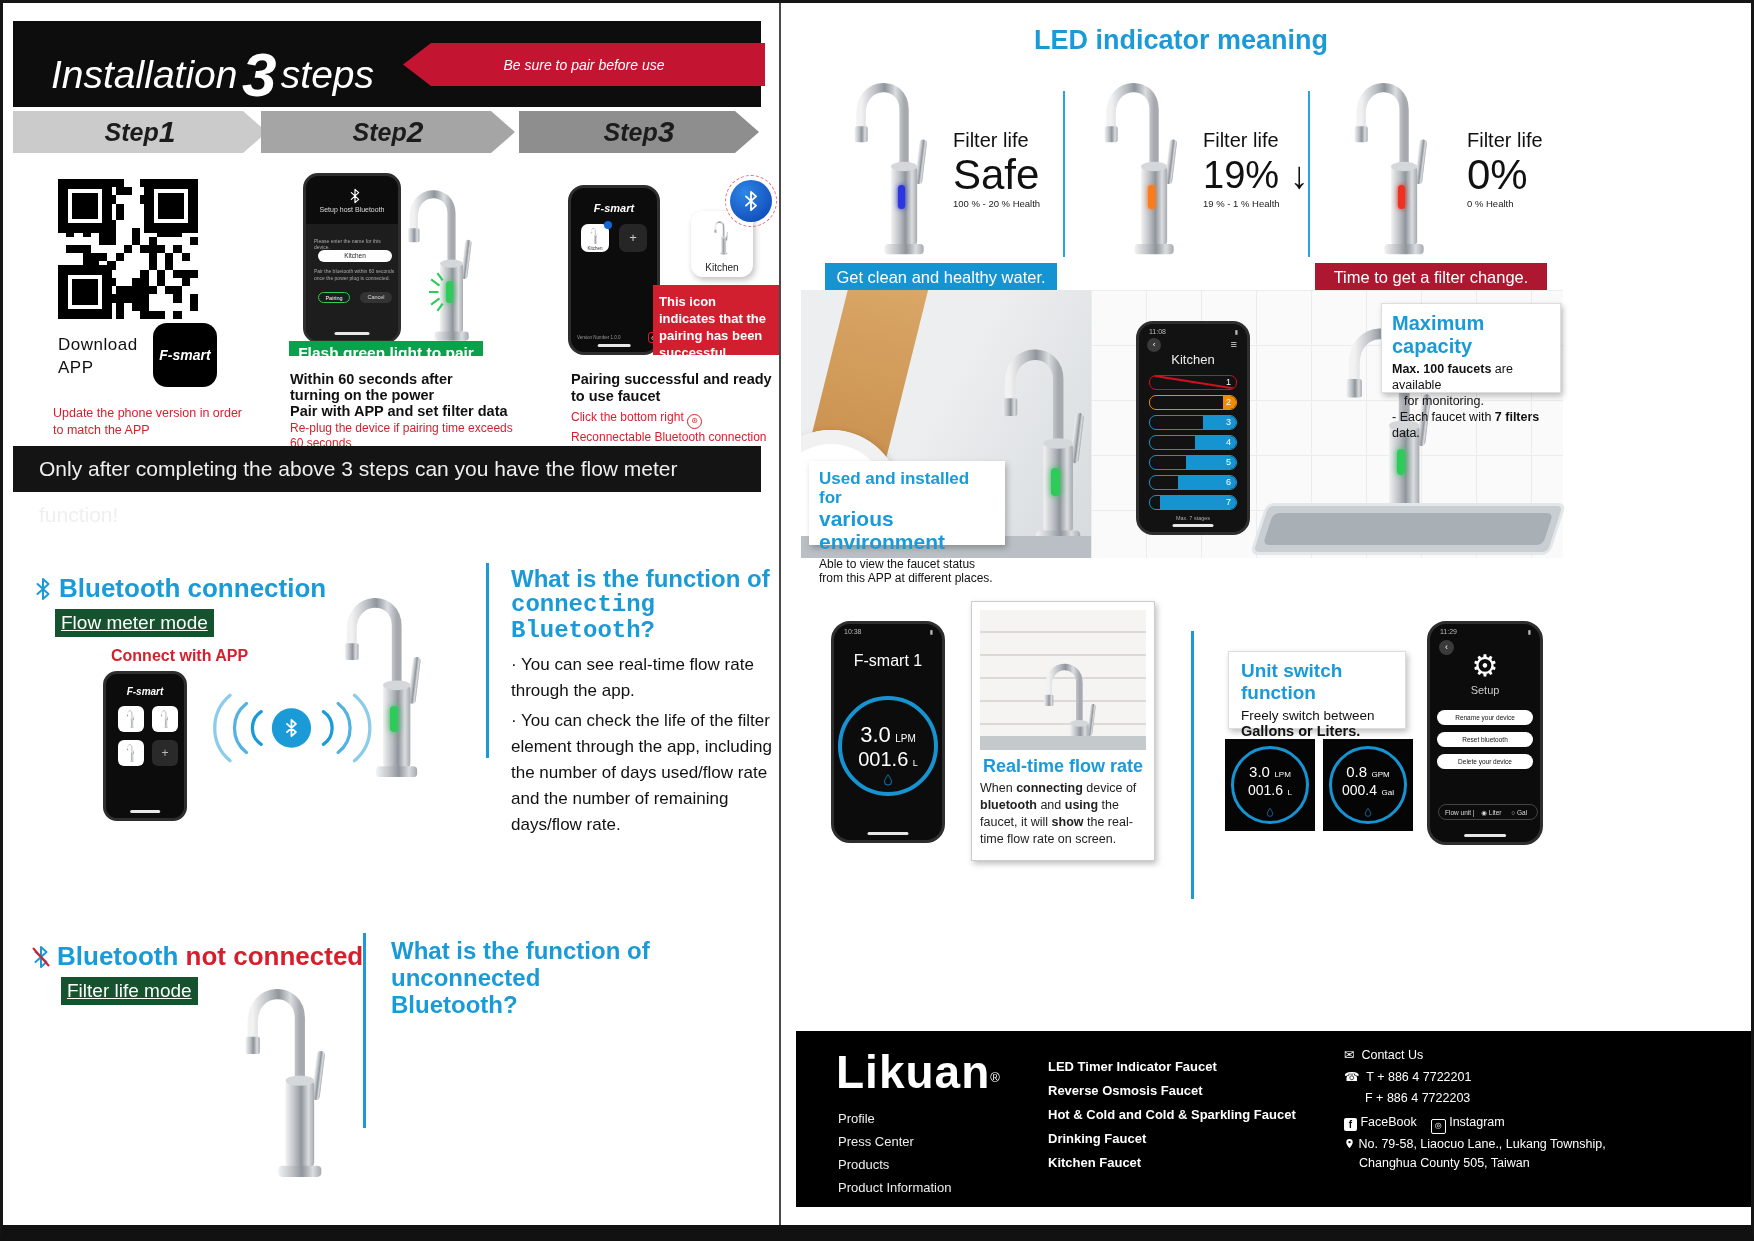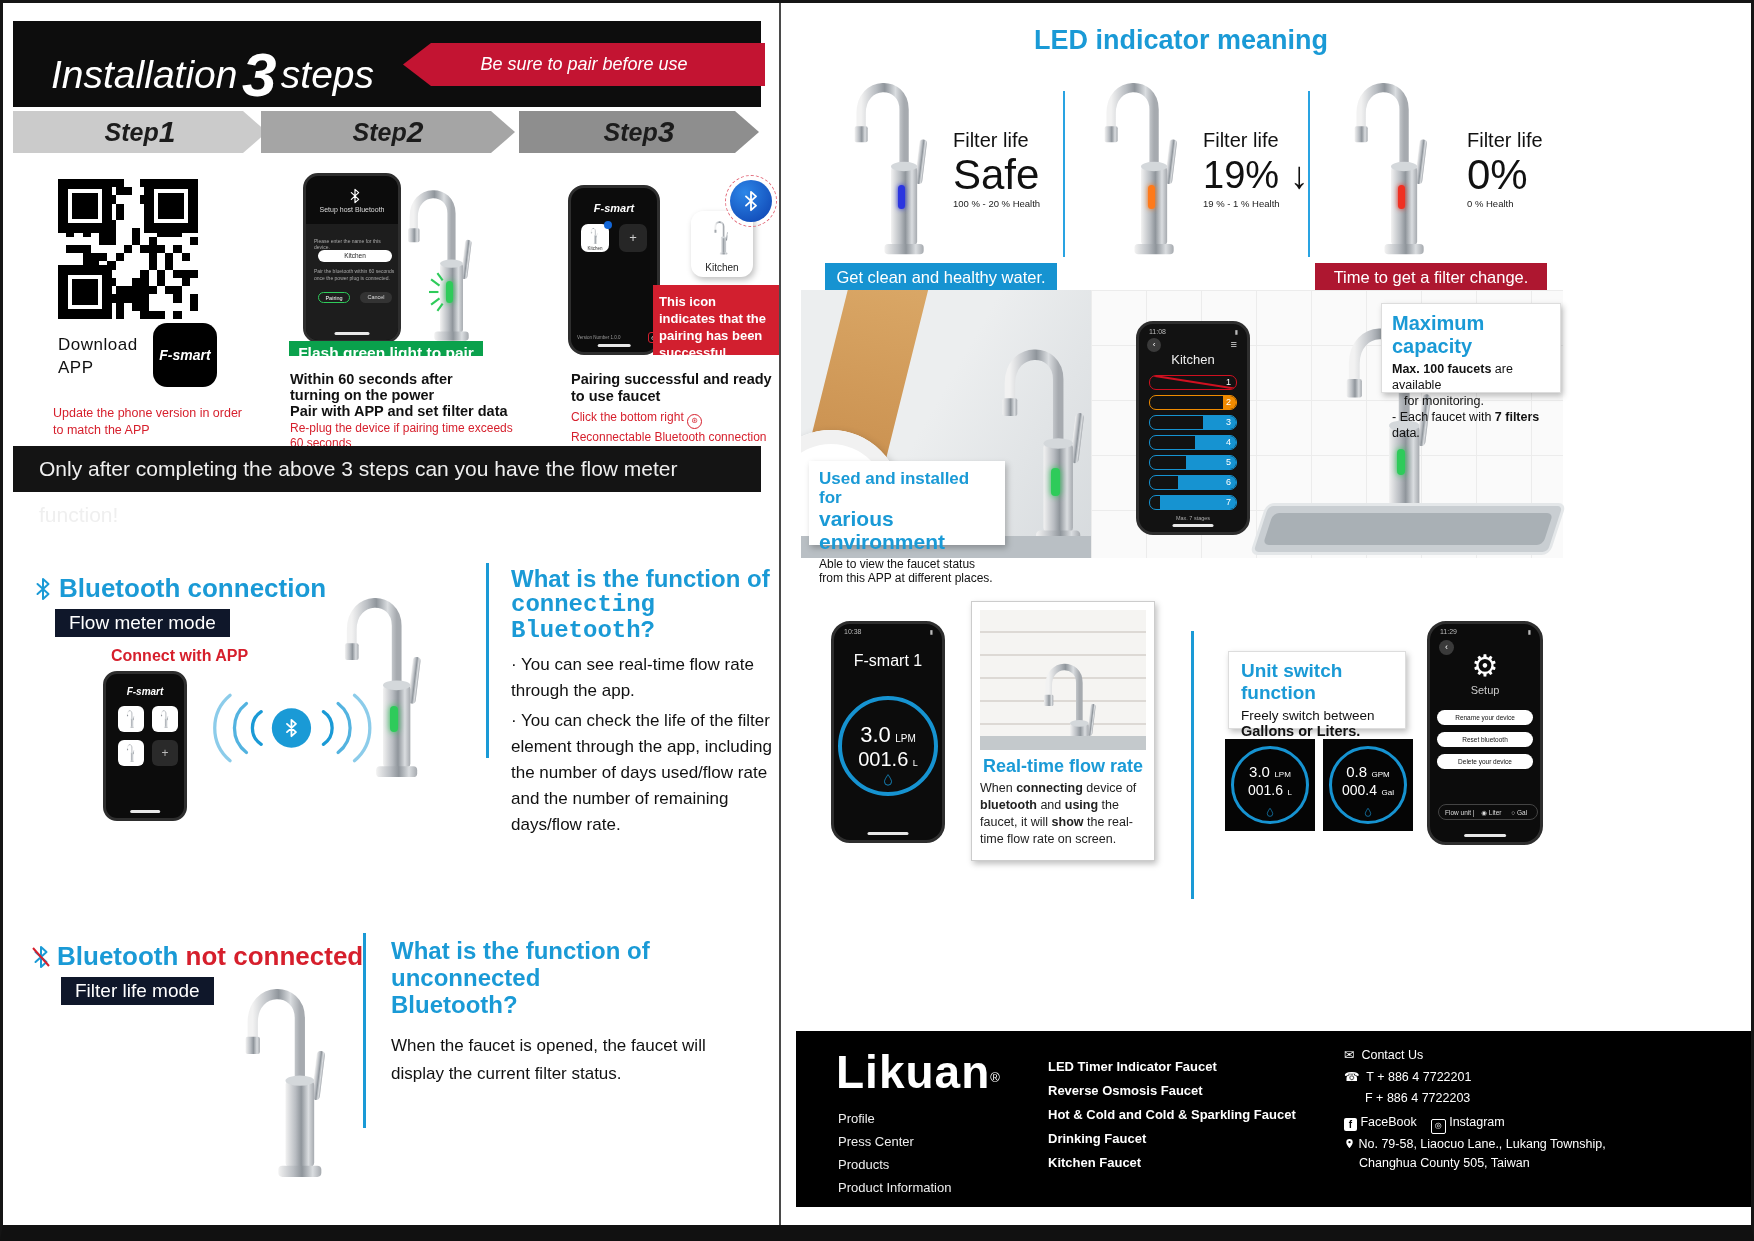--- a/index.html
+++ b/index.html
@@ -15,21 +15,21 @@
   .ribbon{background:#c31432;color:#fff;clip-path:polygon(28px 0,100% 0,100% 100%,28px 100%,0 50%);display:flex;align-items:center;justify-content:center;}
   .chev{clip-path:polygon(0 0,calc(100% - 24px) 0,100% 50%,calc(100% - 24px) 100%,0 100%);display:flex;align-items:center;justify-content:center;color:#1c1c1c;}
   .chev span{font-style:italic;font-weight:bold;}
   
   .phone{background:#0c0c0c;border:3px solid #2e2e2e;border-radius:18px;overflow:hidden;color:#eee;}
   .homebar{position:absolute;bottom:5px;left:50%;transform:translateX(-50%);width:38%;height:3px;border-radius:2px;background:#e8e8e8;}
   .statustime{position:absolute;top:4px;left:10px;font-size:7px;color:#bbb;}
   .statusr{position:absolute;top:4px;right:8px;font-size:6px;color:#bbb;letter-spacing:1px;}
   
   .card{background:#fff;box-shadow:2px 3px 6px rgba(0,0,0,.25);}
-  .modebox{background:#0f172a;color:#fff;padding:3px 14px;display:inline-block;}
+  .modebox{background:#14532d;color:#fff;padding:3px 6px;display:inline-block;text-decoration:underline;}
   .vline-blue{background:#1a9ad6;width:3px;}
   .led{position:absolute;border-radius:4px;}
   .ledg{background:#2ecb5a;box-shadow:0 0 6px #2ecb5a;}
   .ledb{background:#2b35e0;box-shadow:0 0 5px #2b35e0;}
   .ledo{background:#ff7a1a;box-shadow:0 0 5px #ff7a1a;}
   .ledr{background:#f03022;box-shadow:0 0 5px #f03022;}
   .banner{color:#fff;display:flex;align-items:center;justify-content:center;font-size:16.5px;}
   .tilebg{background-image:linear-gradient(#ececec 1px,transparent 1px),linear-gradient(90deg,#ececec 1px,transparent 1px);background-size:55px 55px;background-color:#fafafa;}
   .brick{background:repeating-linear-gradient(#f5f4f2 0 21px,#ddd9d5 21px 23px);}
   .kbar{position:relative;height:13px;border-radius:7px;margin:0 auto 5px auto;width:86px;overflow:hidden;}
@@ -72,21 +72,21 @@
 <div id="page">
 
   <div class="abs" style="left:0;top:0;width:776px;height:1241px;">
 
     <div class="abs hdr" style="left:10px;top:18px;width:748px;height:86px;">
       <div class="abs" style="left:38px;top:18px;">
         <span class="i" style="font-size:39px;">Installation</span>
         <span class="i b" style="font-size:62px;vertical-align:-8px;">3</span>
         <span class="i" style="font-size:39px;">steps</span>
       </div>
-      <div class="abs ribbon i" style="left:390px;top:22px;width:362px;height:43px;font-size:18px;">
+      <div class="abs ribbon i" style="left:390px;top:22px;width:362px;height:43px;font-size:14px;">
         <span>Be sure to pair before use</span>
       </div>
     </div>
 
     <div class="abs chev" style="left:10px;top:108px;width:254px;height:42px;background:#cbcbcb;">
       <span style="font-size:25px;">Step</span>
         <span style="font-size:30px;">1</span>
     </div>
     <div class="abs chev" style="left:258px;top:108px;width:254px;height:42px;background:#a5a5a5;">
       <span style="font-size:25px;">Step</span>
@@ -550,21 +550,20 @@
       <span class="redtx">not connected</span>
     </div>
     <div class="abs" style="left:58px;top:974px;"><span class="modebox" style="font-size:19px;">Filter life mode</span></div>
     <svg class="abs" viewBox="0 0 100 210" style="left:230px;top:962px;width:105px;height:215px;">
         <use href="#faucet-sym"></use>
       </svg>
     <div class="abs vline-blue" style="left:360px;top:930px;height:195px;"></div>
     <div class="abs" style="left:388px;top:934px;width:370px;">
       <div class="b blue" style="font-size:24px;line-height:27px;">What is the function of unconnected</div>
       <div class="b blue" style="font-size:24px;line-height:27px;">Bluetooth?</div>
-      <div style="font-size:17px;line-height:28px;color:#111;margin-top:14px;width:330px;">When the faucet is opened, the faucet will display the current filter status.</div>
     </div>
   </div>
 
   <div class="abs" style="left:776px;top:0;width:2px;height:1241px;background:#4a4a4a;"></div>
 
   <div class="abs" style="left:778px;top:0;width:976px;height:1241px;">
 
     <div class="abs ctr b blue" style="left:170px;top:22px;width:460px;font-size:27px;">LED indicator meaning</div>
 
     <svg class="abs" viewBox="0 0 100 210" style="left:62px;top:58px;width:96px;height:196px;">

